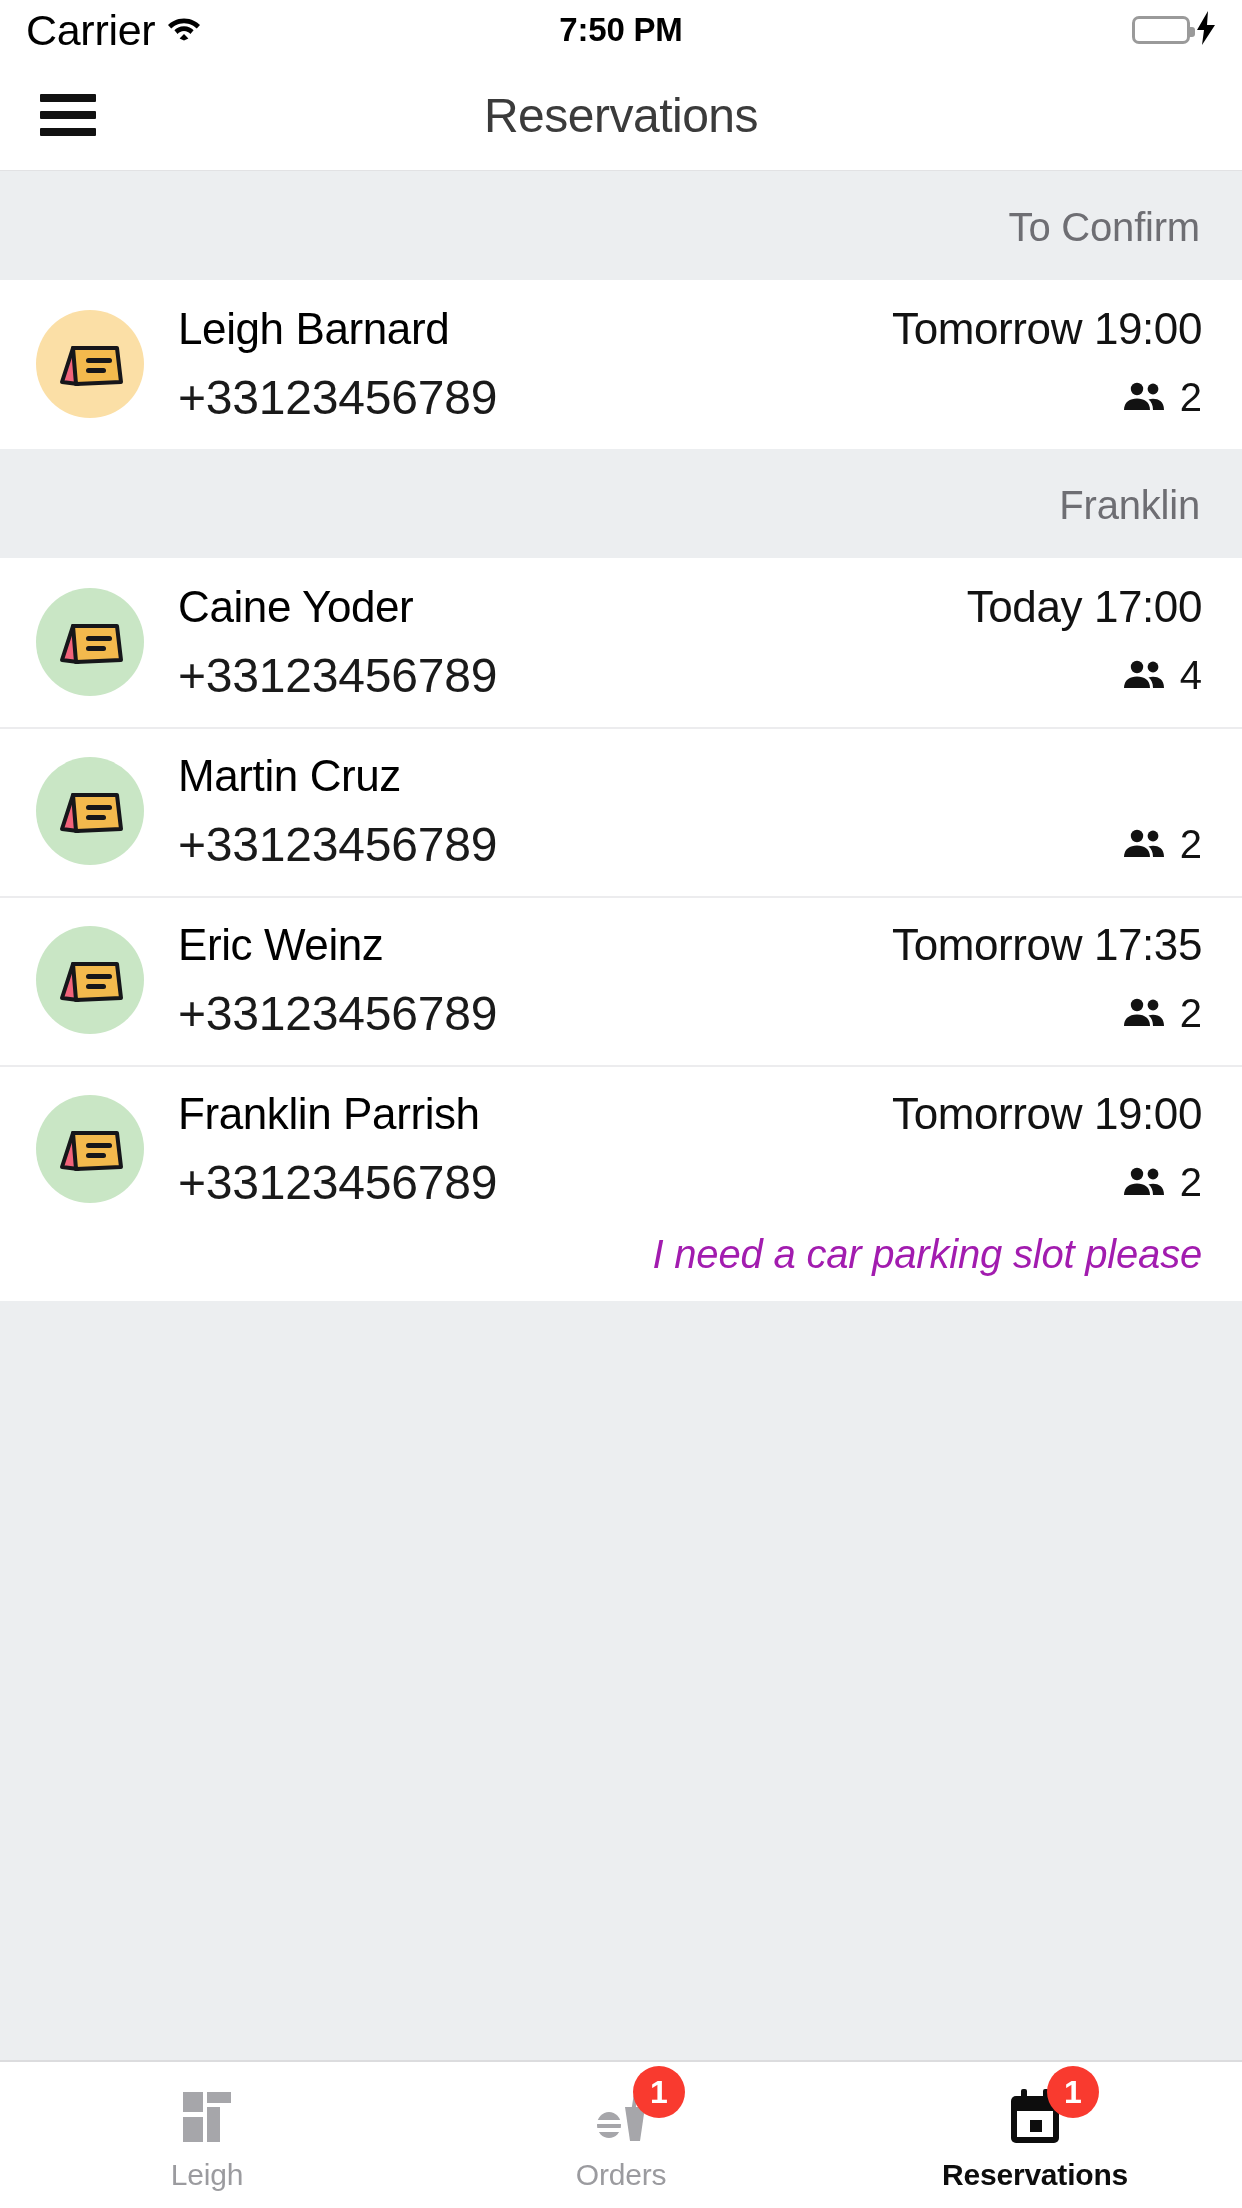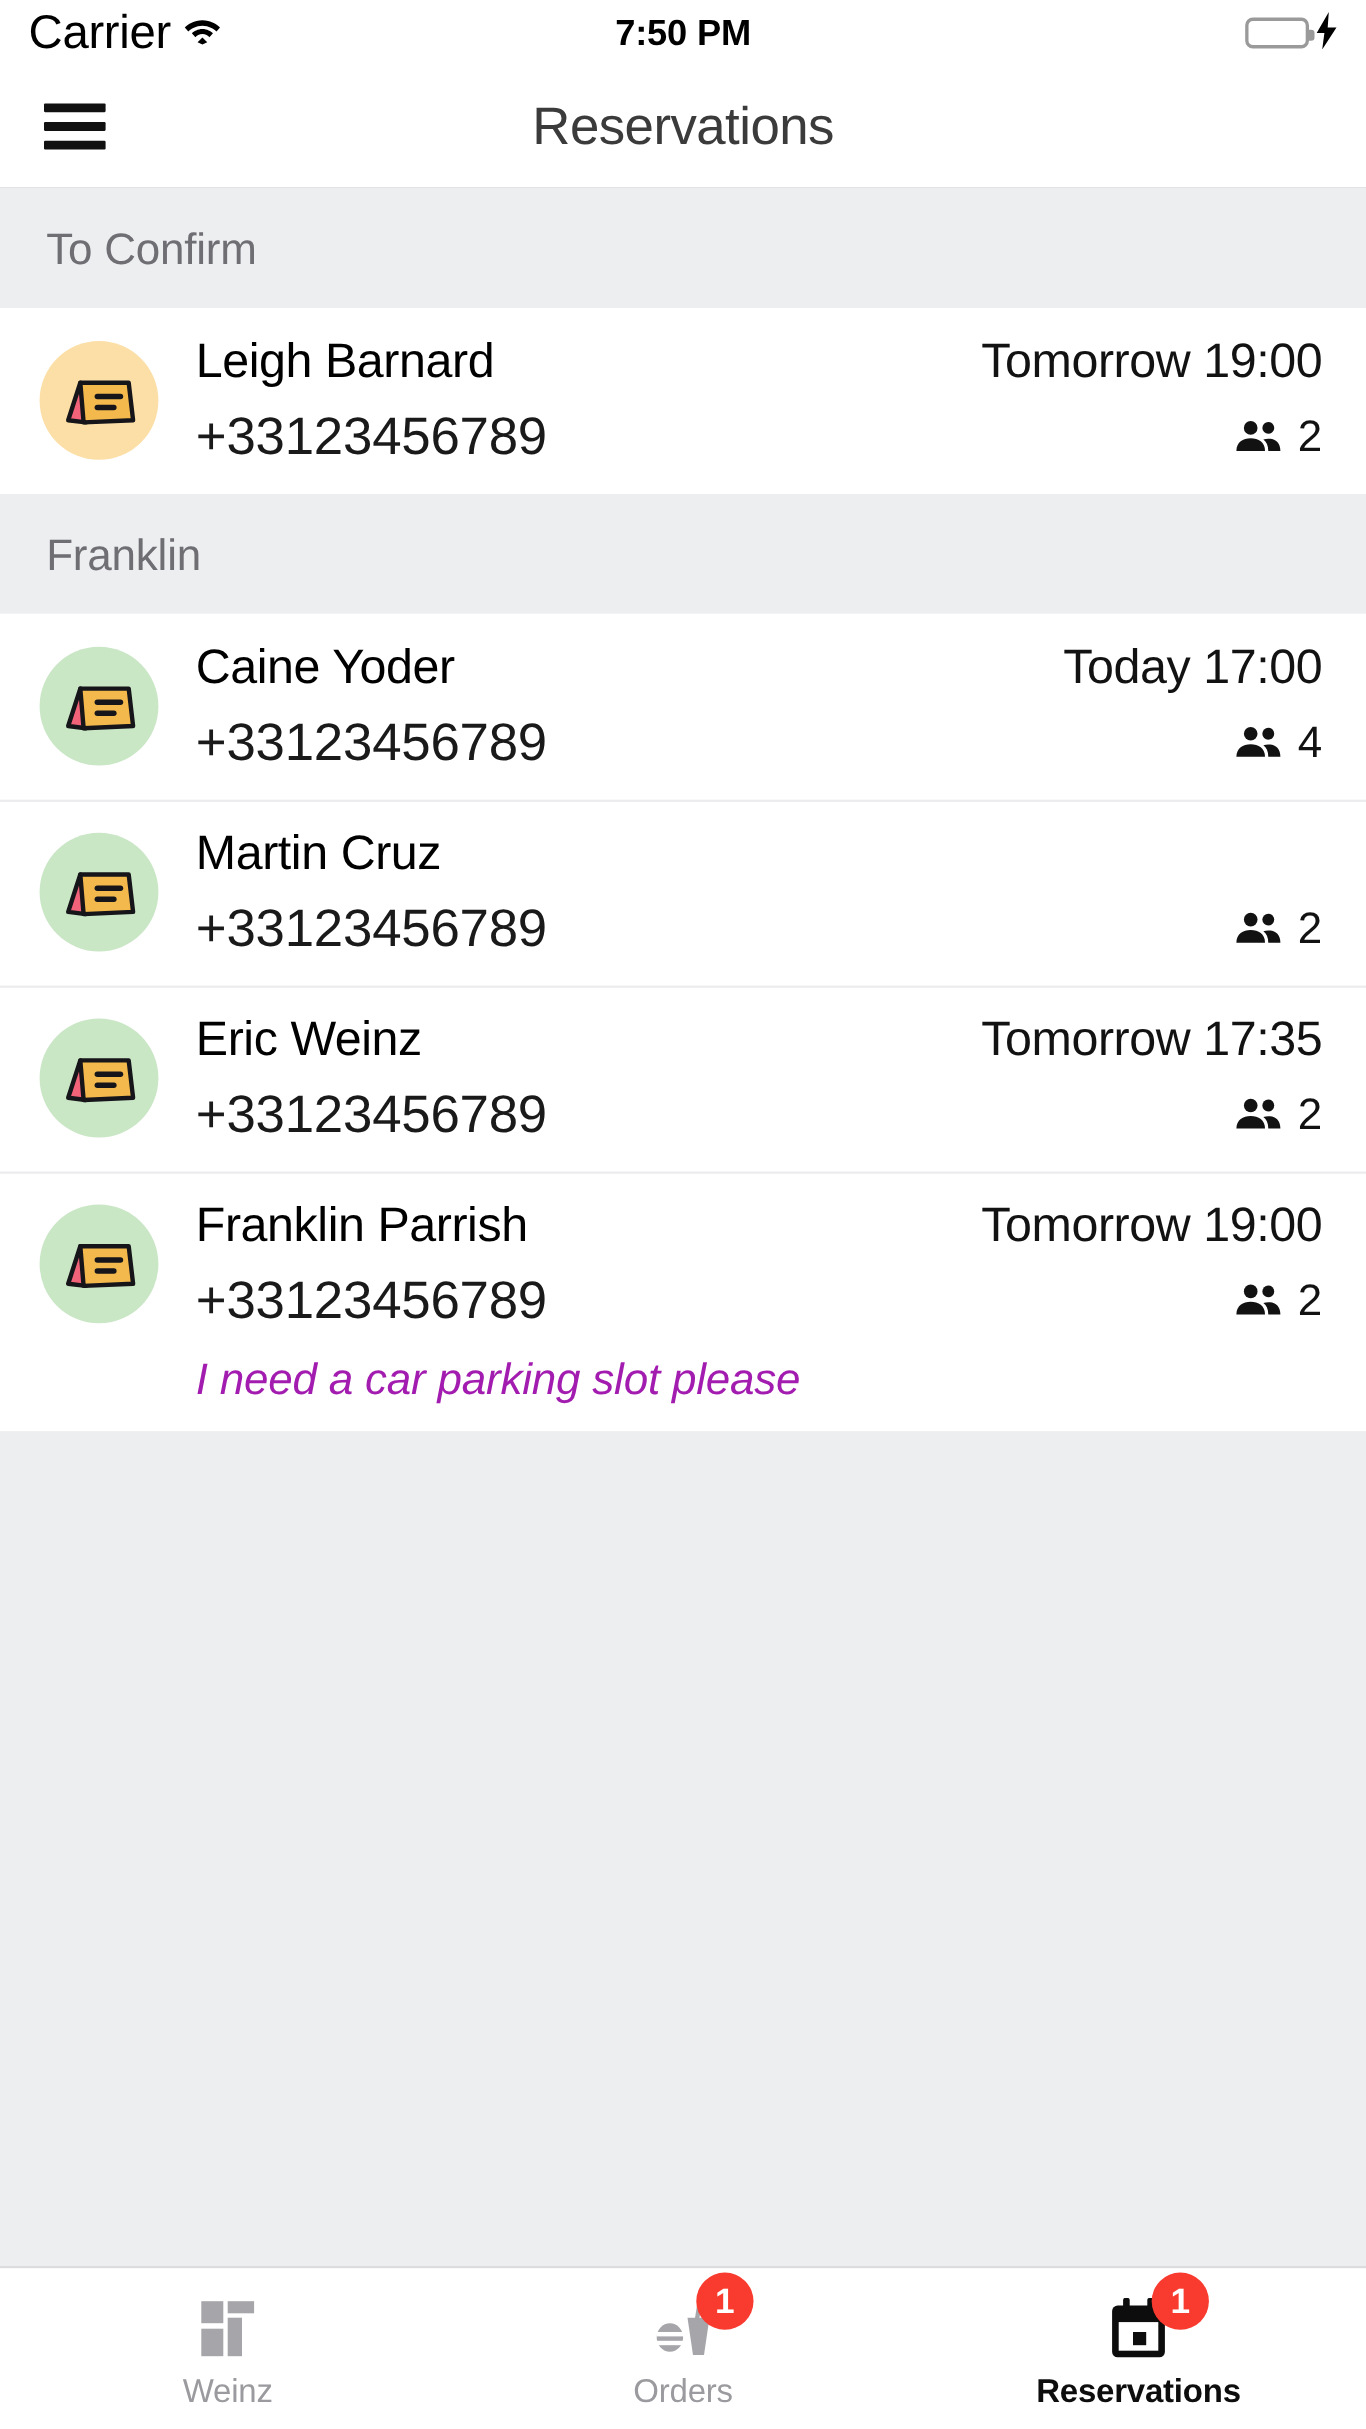--- a/index.html
+++ b/index.html
@@ -118,20 +118,21 @@
     letter-spacing: -0.5px;
     pointer-events: none;
   }
 
   
   .list {
     flex: 1 1 auto;
     background: #eceef0;
     overflow: hidden;
     border-top: 1px solid #e2e2e4;
+    text-align: right;
   }
   .section-header {
     background: #eceef0;
     padding: 34px 42px 30px 42px;
     font-size: 40px;
     color: #6e6e73;
     letter-spacing: -0.2px;
   }
   .section-body { background: #ffffff; }
 
@@ -461,21 +462,21 @@
   <div class="tab-bar" id="tab-bar">
       <div class="tab inactive">
         <div class="tab-icon-wrap">
           <svg width="52" height="54" viewBox="0 0 52 54">
             <rect x="2" y="2" width="20" height="20" fill="#a6a6aa"></rect>
             <rect x="26" y="2" width="24" height="11" fill="#a6a6aa"></rect>
             <rect x="26" y="17" width="13" height="35" fill="#a6a6aa"></rect>
             <rect x="2" y="27" width="20" height="25" fill="#a6a6aa"></rect>
           </svg>
         </div>
-        <span class="tab-label">Weinz</span>
+        <span class="tab-label">Leigh</span>
       </div>
       <div class="tab inactive">
         <div class="tab-icon-wrap">
           <svg width="56" height="56" viewBox="0 0 56 56">
             <ellipse cx="16" cy="36" rx="12" ry="13" fill="#a6a6aa"></ellipse>
             <rect x="4" y="31" width="24" height="4" fill="#ffffff"></rect>
             <rect x="4" y="39" width="24" height="4" fill="#ffffff"></rect>
             <path d="M32 18 L52 18 L47 52 L37 52 Z" fill="#a6a6aa"></path>
             <rect x="40" y="2" width="4" height="18" transform="rotate(9 42 11)" fill="#a6a6aa"></rect>
           </svg>

